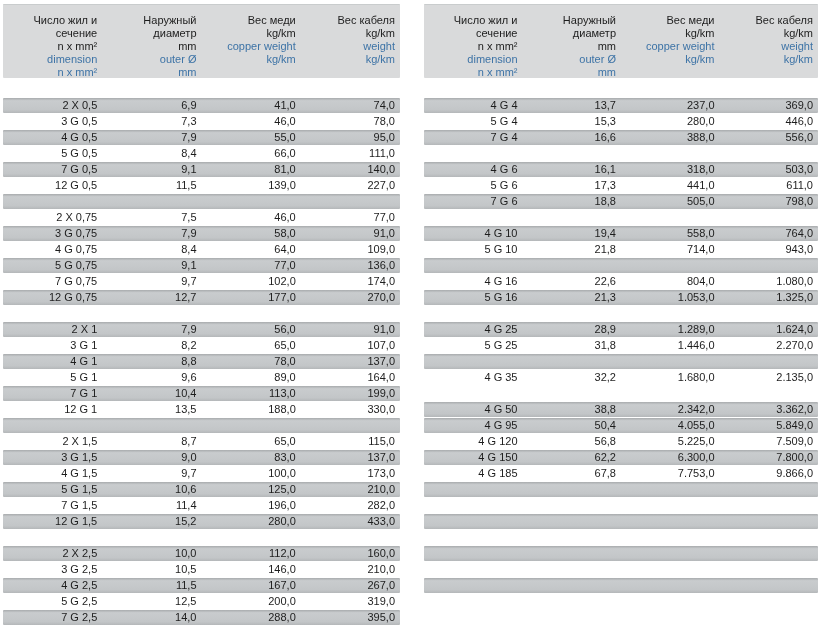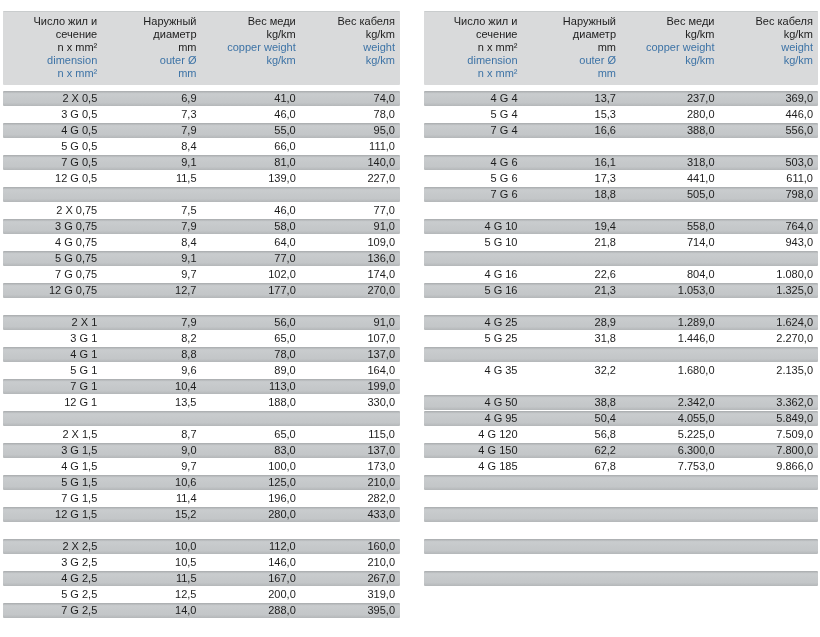--- a/index.html
+++ b/index.html
@@ -27,37 +27,36 @@
   .ctable.left  { left: 3px;   width: 397px; }
   .ctable.right { left: 424px; width: 394px; }
 
   .thead {
     display: flex;
     height: 74px;
     box-sizing: border-box;
     background: #d9dadb;
     border-top: 1px solid #c9cccd;
     border-radius: 1px;
-    padding-top: 3px;
-    margin-top: 7px;
+    padding-top: 9px;
   }
   .th {
     flex: 1 1 25%;
     text-align: right;
     padding-right: 5px;
     font-size: 11px;
     line-height: 13px;
     color: #1d1d1d;
     white-space: nowrap;
   }
   .hline { display: block; }
   .hline.blue { color: #3d73a6; }
 
   .tbody {
-    margin-top: 6px;
+    margin-top: 20px;
   }
   .row {
     display: flex;
     height: 15px;
     margin-bottom: 1px;
     font-size: 11px;
     line-height: 15px;
     color: #1d1d1d;
     border-radius: 1px;
   }

